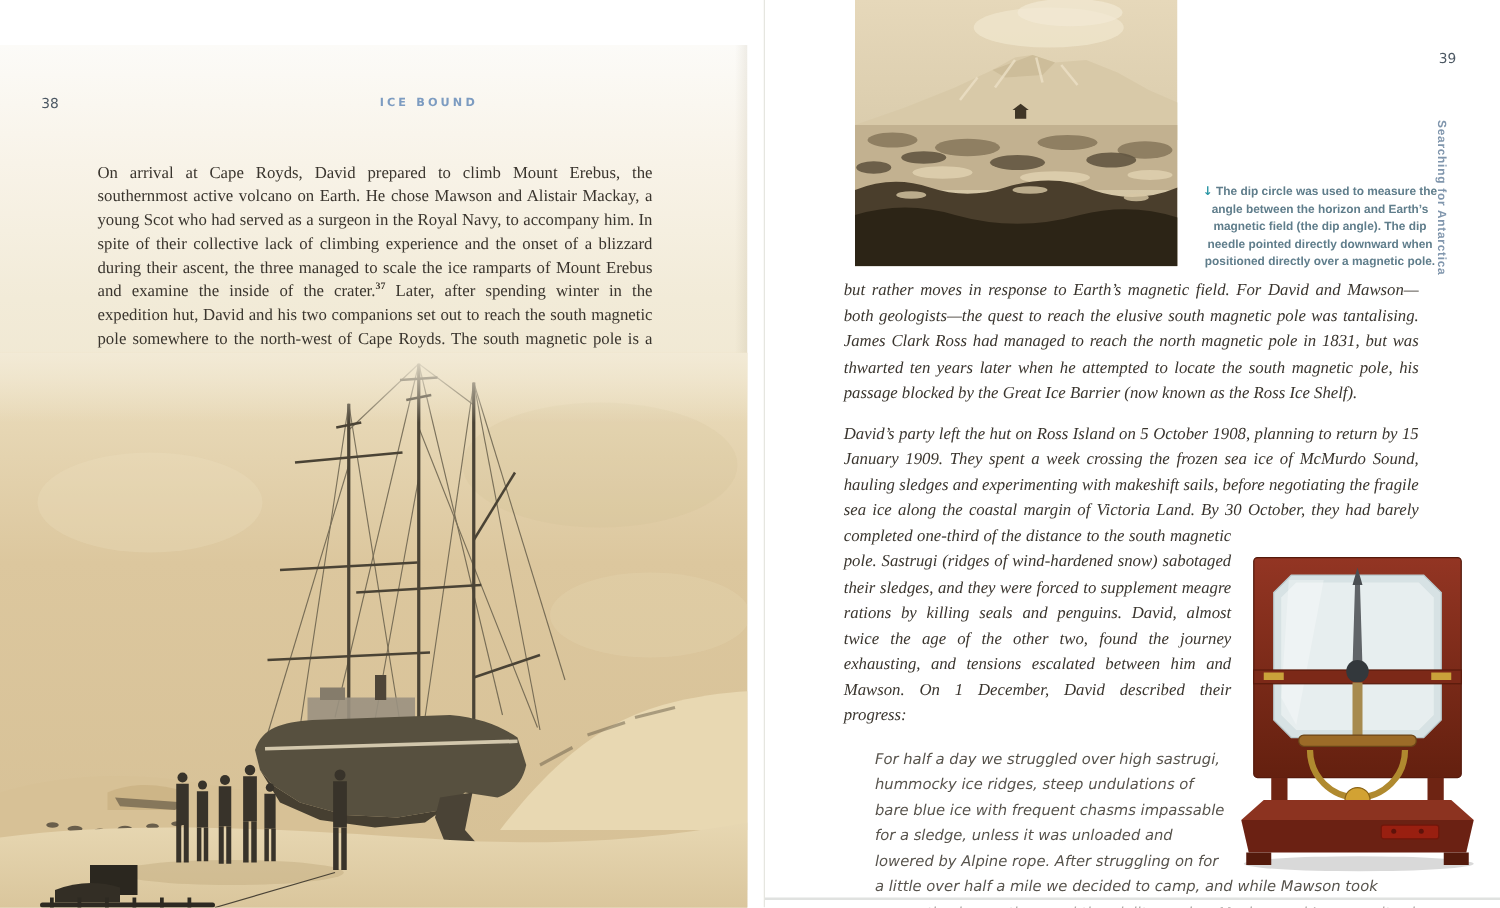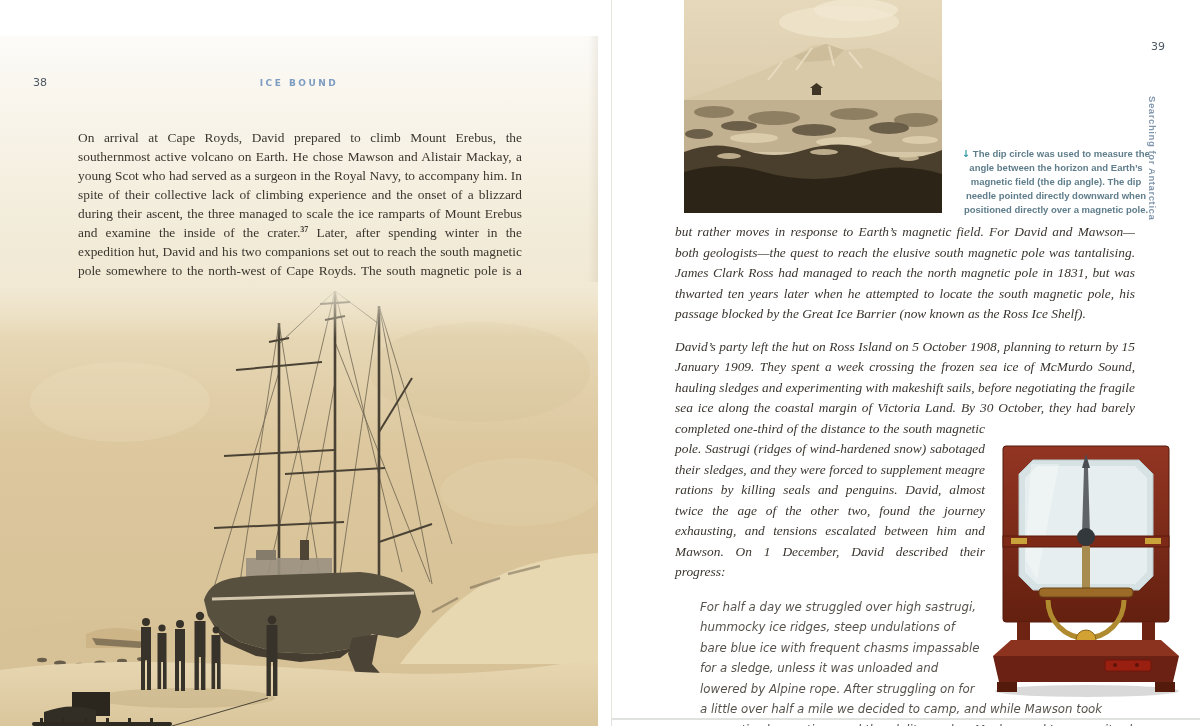--- a/index.html
+++ b/index.html
@@ -9,21 +9,21 @@
 
   
   .page-left{left:0;top:0;width:598px;height:676px;
     background:linear-gradient(#fcfbf8 0%,#f8f3e8 14%,#f2ebd8 30%,#f0e8d2 40%);margin-top:36px;}
   .page-left::after{content:"";position:absolute;right:0;top:0;width:10px;height:726px;
     background:linear-gradient(to right,rgba(120,105,70,0),rgba(120,105,70,.10));}
   .folio{font-family:"DejaVu Sans",sans-serif;font-size:11px;color:#4c5863;}
   .folio-left{left:33px;top:40px;}
   .running-header{left:0;top:42px;width:598px;text-align:center;
     font-family:"DejaVu Sans",sans-serif;font-size:9px;font-weight:bold;
-    letter-spacing:2.5px;color:#7d9cc1;}
+    letter-spacing:2.5px;color:#7d9cc1;padding-left:44px;}
   .body-left{left:78px;top:92px;width:444px;font-size:13.4px;line-height:19px;
     text-align:justify;color:#3a352e;}
   sup.fnote{font-size:8px;line-height:0;color:#3a352e;font-weight:bold;}
   .caption{font-family:"Liberation Sans",sans-serif;font-weight:bold;
     font-size:9.5px;line-height:14px;color:#5f7d8b;}
   .caption .arrow{color:#2a96a4;font-family:"DejaVu Sans",sans-serif;font-weight:bold;}
   .caption-ship{left:78px;top:257px;width:262px;font-size:10px;line-height:14.5px;z-index:3;}
   .caption-ship .ital{font-style:italic;}
   .photo-ship{left:0;top:246px;width:598px;height:480px;z-index:1;}
 

